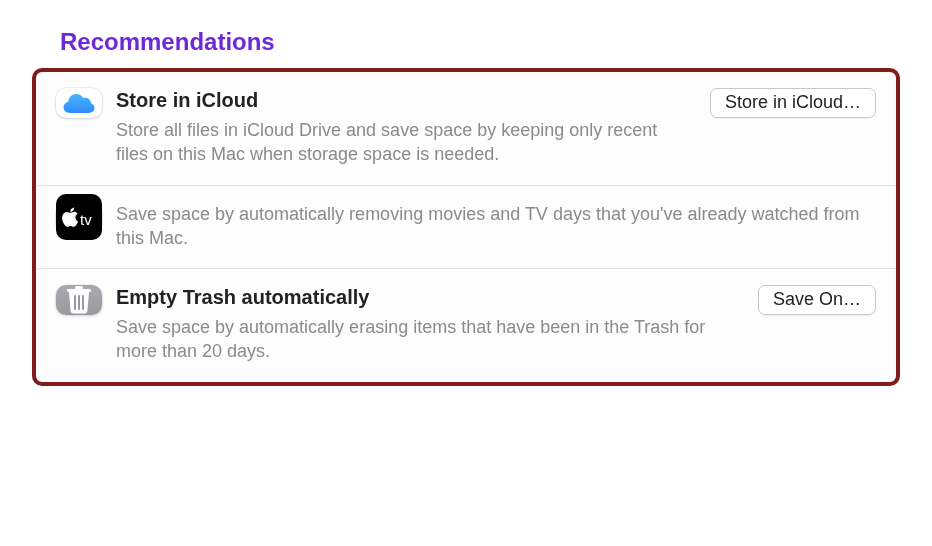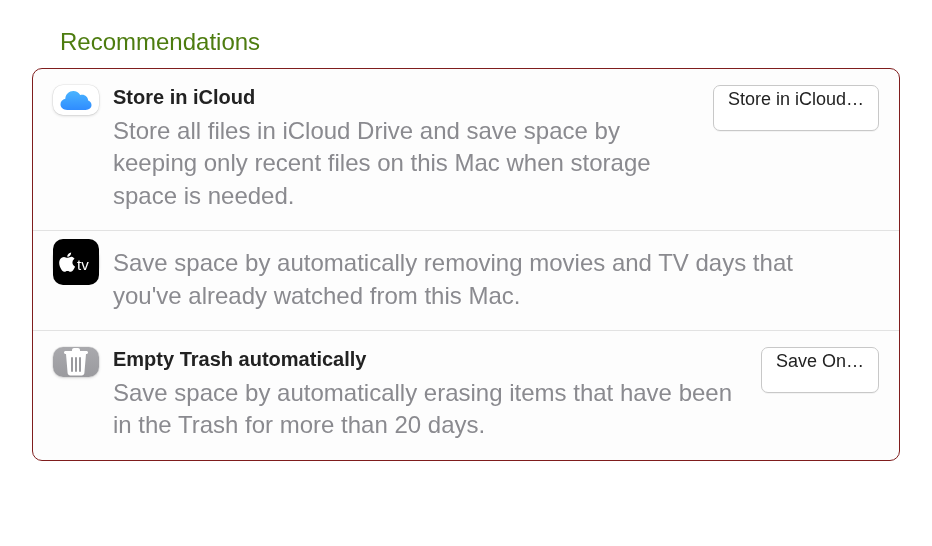--- a/index.html
+++ b/index.html
@@ -10,26 +10,26 @@
     body {
       font-family: -apple-system, BlinkMacSystemFont, "Helvetica Neue", Helvetica, Arial, sans-serif;
       background: #ffffff;
       width: 932px;
       height: 546px;
       padding: 20px 32px;
       color: #000;
     }
     .heading {
       font-size: 24px;
-      font-weight: 400;
+      font-weight: 700;
       margin: 8px 0 12px 28px;
-      color: #4d7c0f;
+      color: #6d28d9;
     }
     .panel {
-      border: 1px solid #7f1d1d;
+      border: 4px solid #7f1d1d;
       border-radius: 10px;
       background: #fdfdfd;
       overflow: hidden;
     }
     .row {
       display: flex;
       align-items: flex-start;
       padding: 16px 20px 18px 20px;
     }
     .row + .row {
@@ -55,30 +55,30 @@
       padding-right: 16px;
     }
     .item-title {
       font-size: 20px;
       font-weight: 600;
       color: #222;
       margin-bottom: 6px;
       line-height: 1.2;
     }
     .item-desc {
-      font-size: 24px;
+      font-size: 18px;
       line-height: 1.35;
       color: #8a8a8f;
     }
     .btn {
       flex: 0 0 auto;
       background: #ffffff;
       border: 1px solid #c8c8c8;
       border-radius: 7px;
-      padding: 3px 14px 20px;
+      padding: 3px 14px 4px;
       font-size: 18px;
       color: #222;
       box-shadow: 0 1px 0 rgba(0,0,0,0.04);
       cursor: pointer;
       white-space: nowrap;
       margin-top: 0px;
     }
   </style>
 </head>
 <body>

